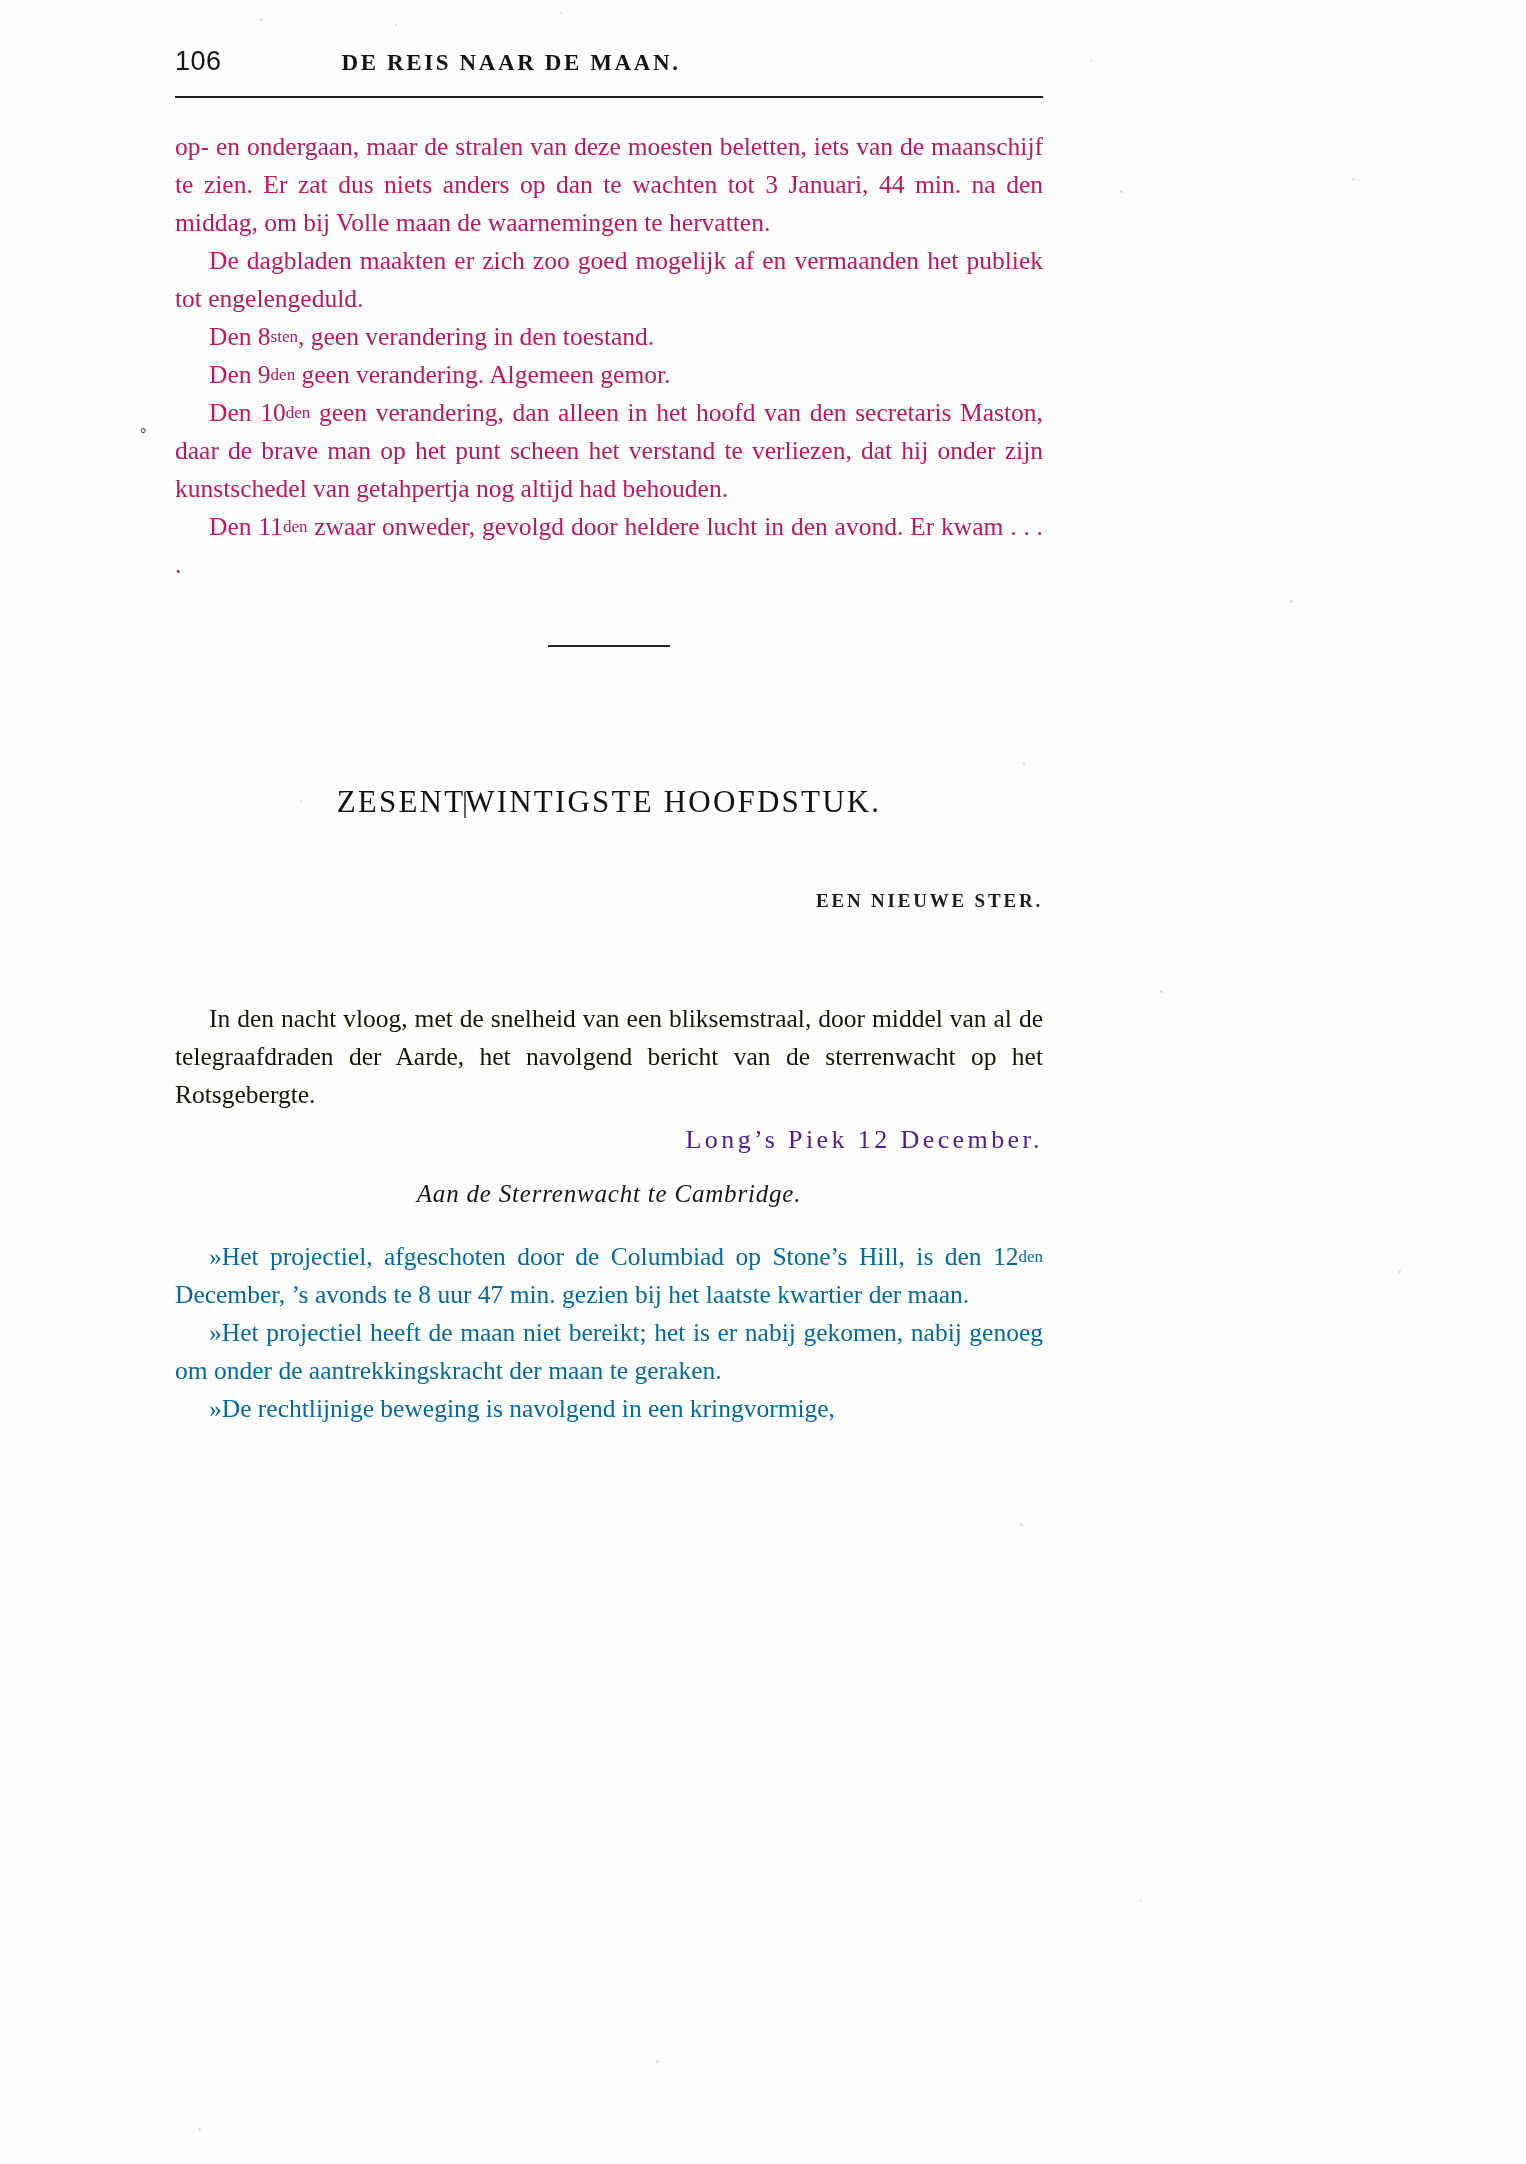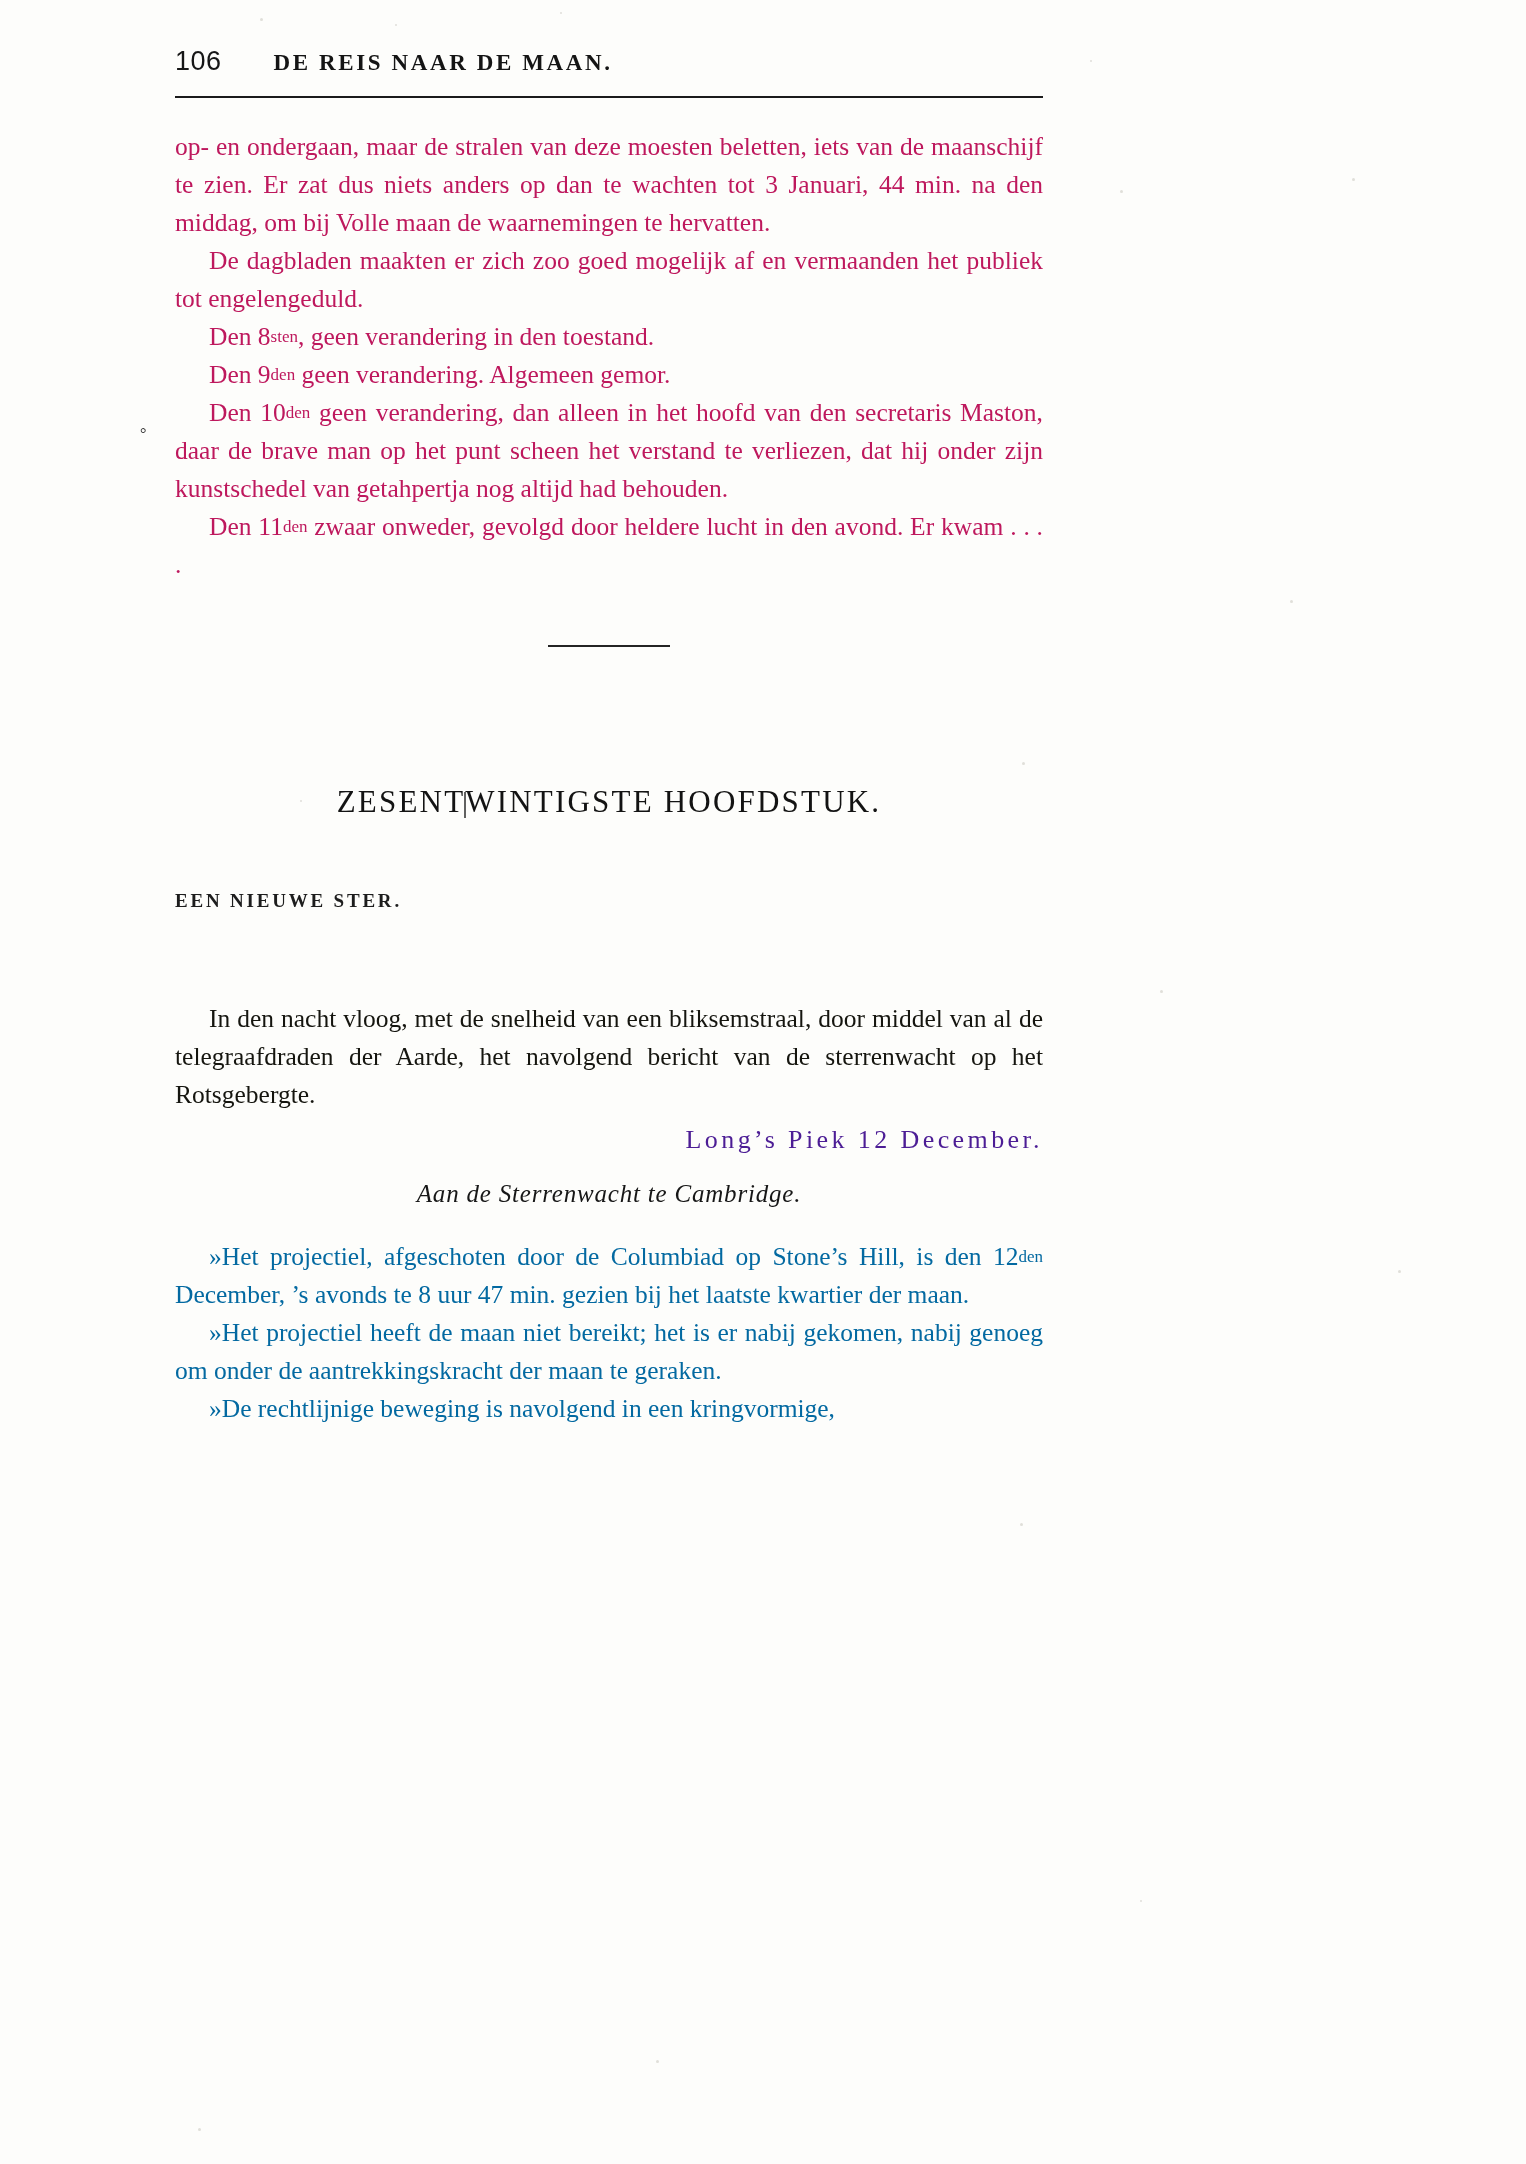--- a/index.html
+++ b/index.html
@@ -37,21 +37,21 @@
     display: flex;
     align-items: baseline;
   }
   .folio {
     font-size: 27px;
     letter-spacing: .5px;
     color: #161616;
     font-family: Liberation Sans, sans-serif;
   }
   .running-head {
-    margin-left: 52px;
+    margin-left: 120px;
     font-size: 23px;
     letter-spacing: 2.6px;
     font-weight: bold;
     color: #141414;
   }
   .rule {
     position: absolute;
     left: 175px;
     top: 96px;
     width: 868px;
@@ -95,21 +95,21 @@
     text-align: center;
     font-size: 31px;
     letter-spacing: 2.2px;
     color: #131313;
   }
   .chapter-subtitle {
     position: absolute;
     left: 175px;
     top: 890px;
     width: 868px;
-    text-align: left;
+    text-align: right;
     font-size: 19px;
     letter-spacing: 2.8px;
     font-weight: bold;
     color: #1d1d1d;
   }
   .section-two {
     position: absolute;
     left: 175px;
     top: 1000px;
     width: 868px;

